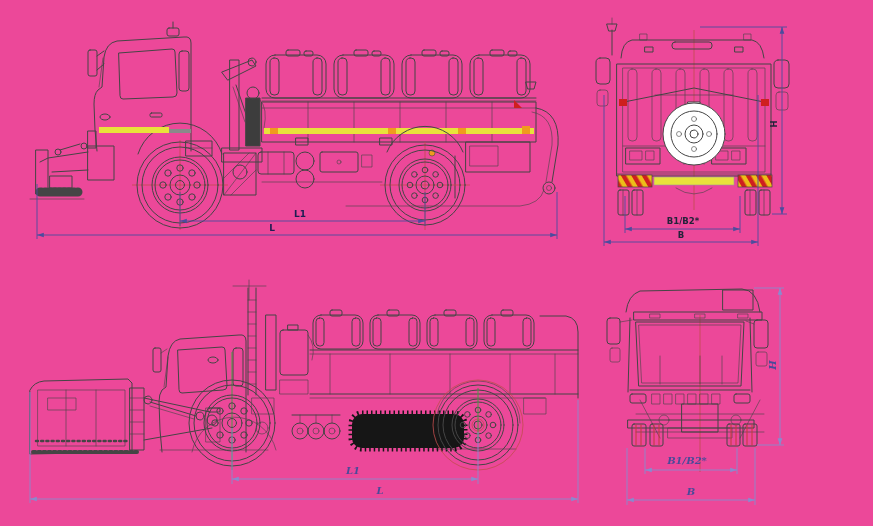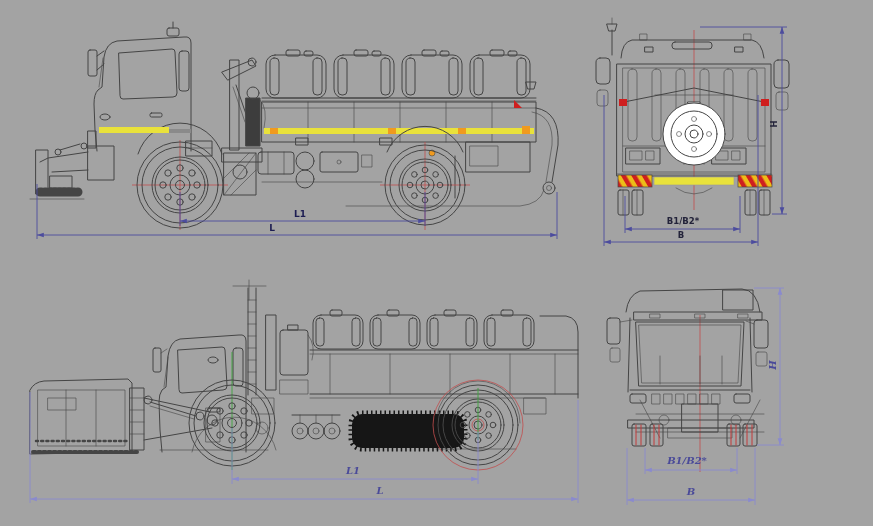--- a/index.html
+++ b/index.html
@@ -1,16 +1,16 @@
 <!DOCTYPE html>
 <html><head>
 <meta charset="utf-8">
 <style>
   html,body{margin:0;padding:0;background:#ffffff;}
-  #canvas{position:relative;width:873px;height:526px;background:#a3a3a3;overflow:hidden;}
+  #canvas{position:relative;width:873px;height:526px;background:#ec4899;overflow:hidden;}
   svg{position:absolute;left:0;top:0;}
   .ln{stroke:#454545;fill:none;stroke-width:1;stroke-linecap:round;stroke-linejoin:round;}
   .ln2{stroke:#454545;fill:none;stroke-width:.6;stroke-linecap:round;}
   .fw{fill:#ffffff;}
   .dimT{stroke:#4c4c9e;stroke-width:.9;fill:none;}
   .dimB{stroke:#8a8ace;stroke-width:.9;fill:none;}
   .cl-red{stroke:#c24d4d;stroke-width:.8;fill:none;}
   .cl-grn{stroke:#3da53d;stroke-width:.9;fill:none;}
   .lblT{font:600 9px "DejaVu Sans", sans-serif;fill:#1d1d52;}
   .lblR{font:600 8.5px "DejaVu Sans", sans-serif;fill:#23233a;}

